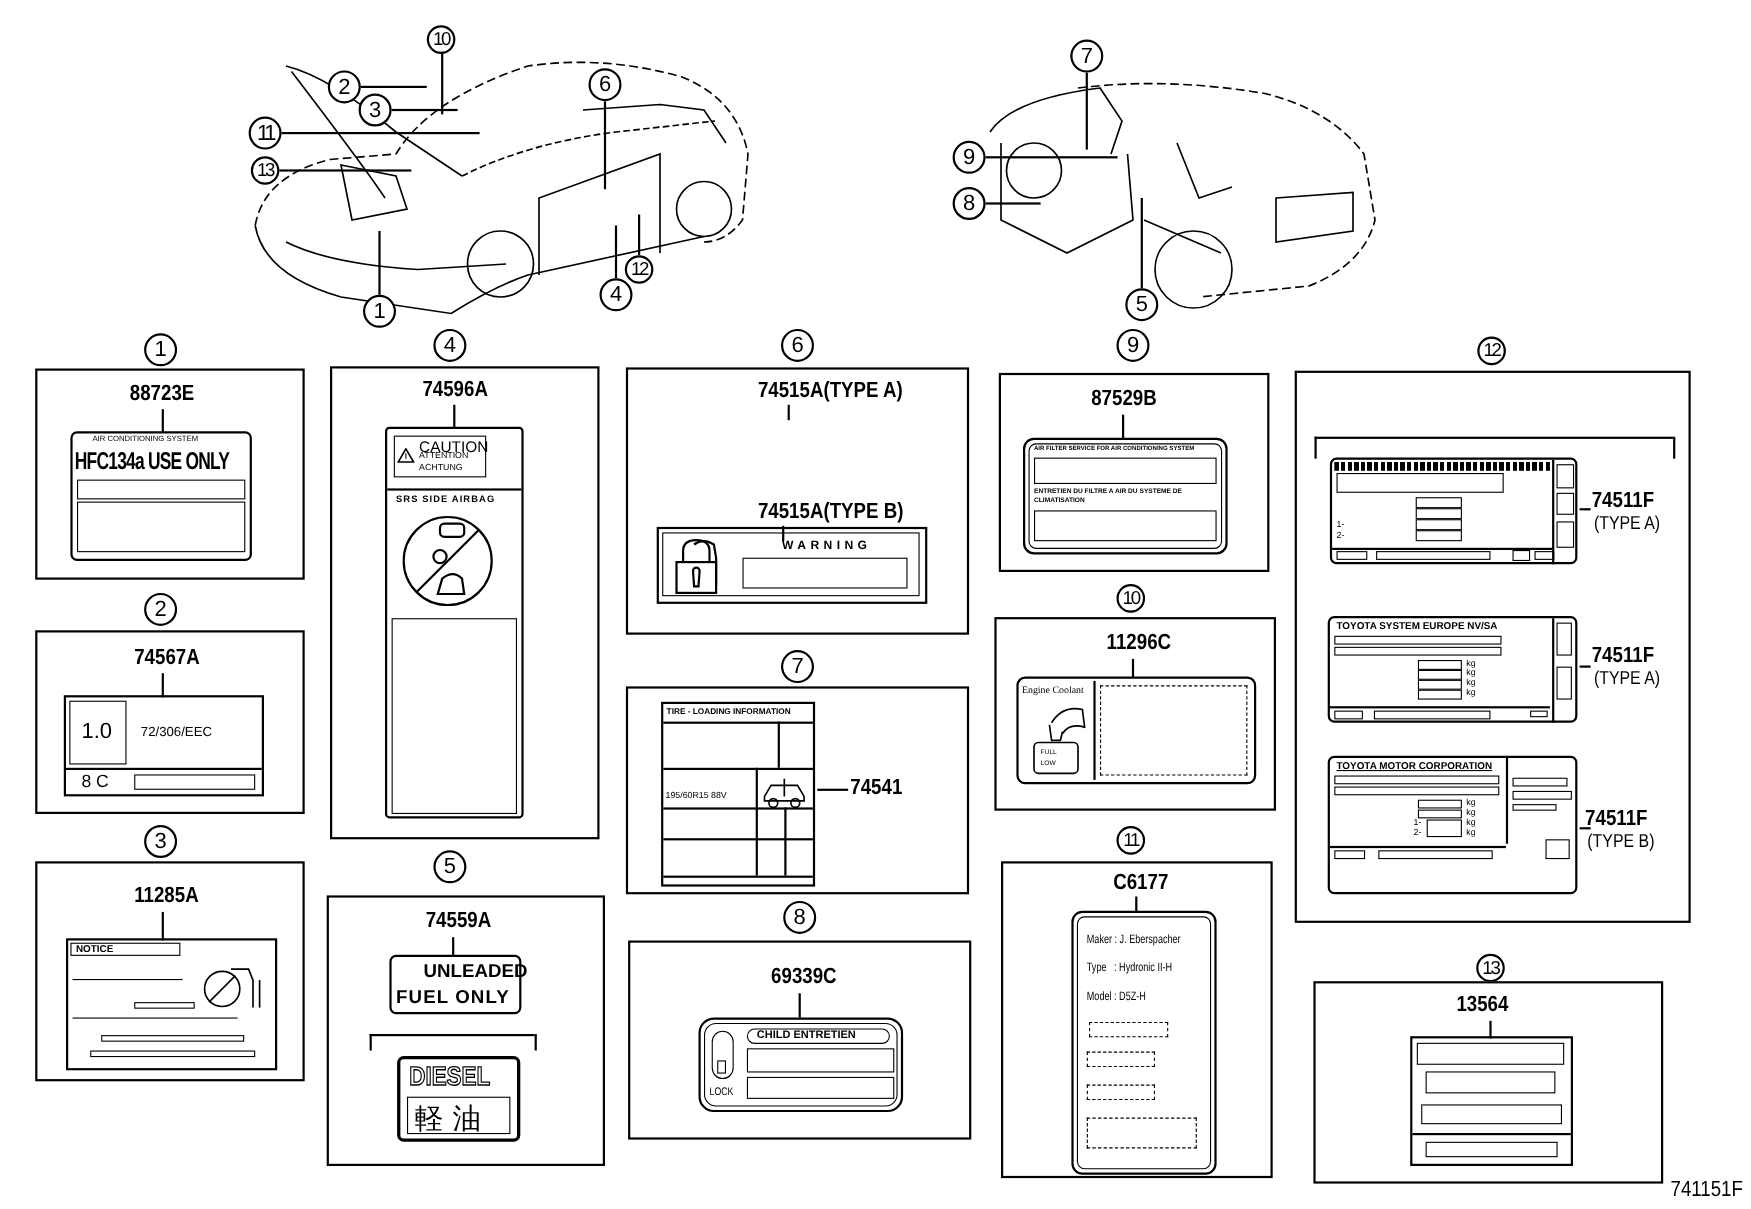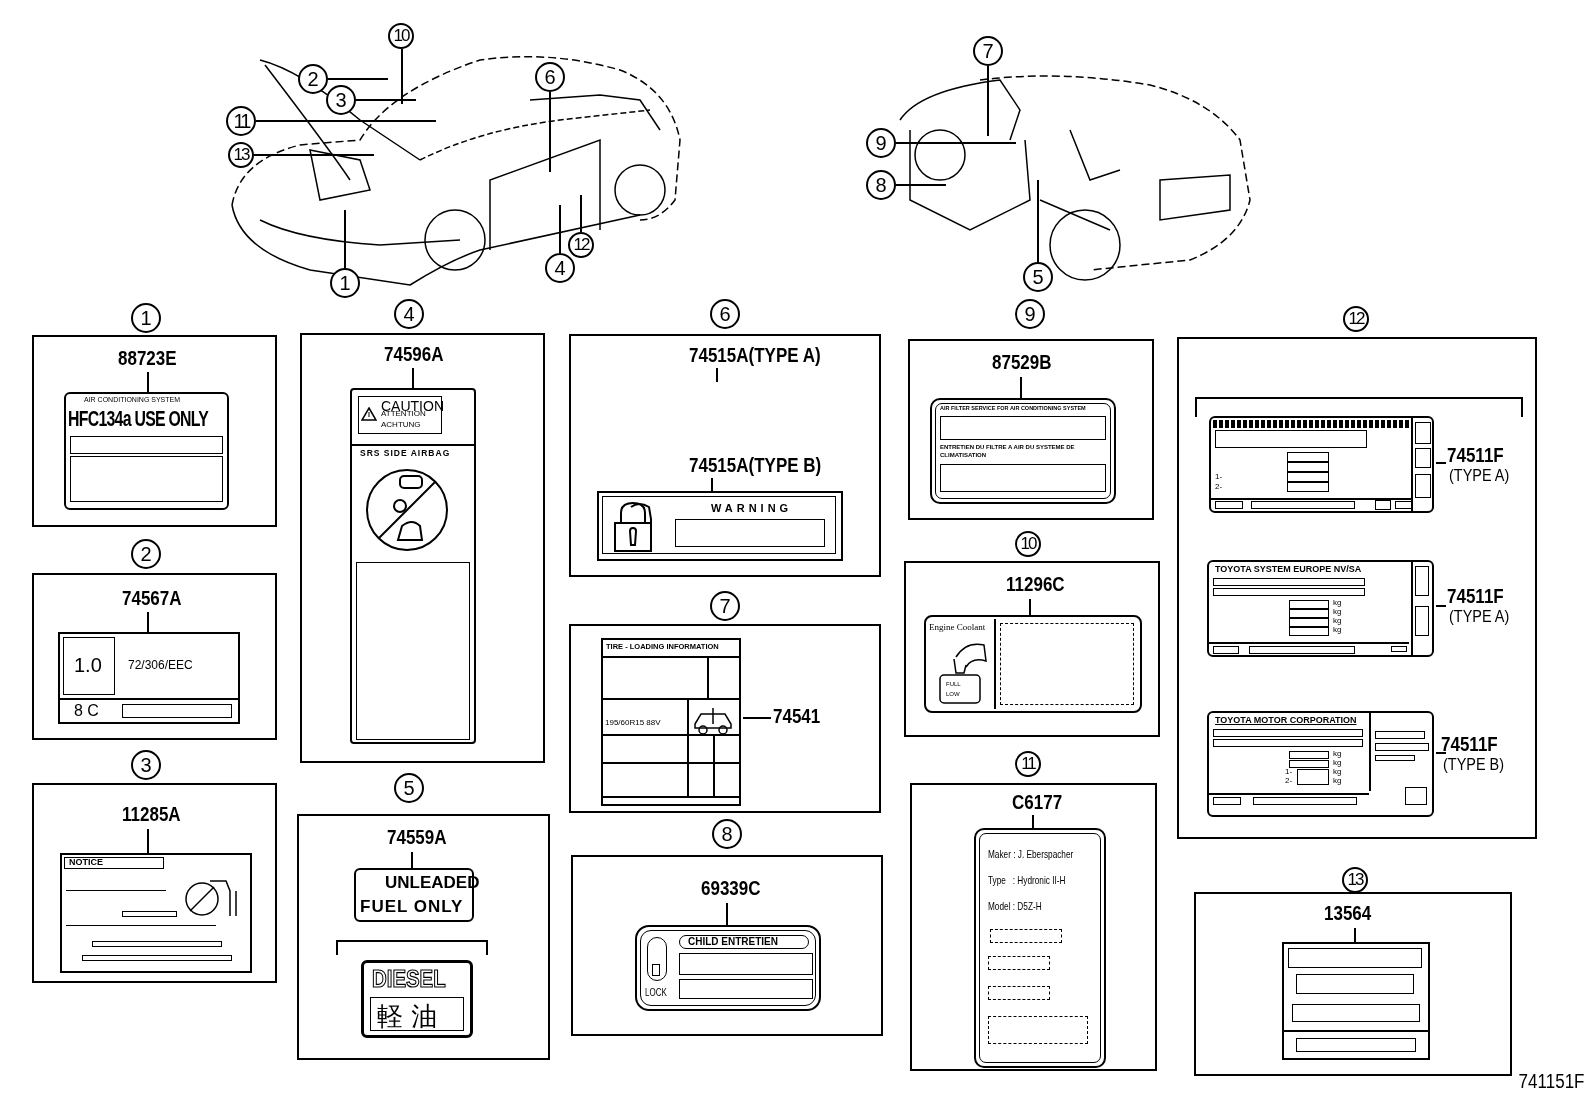--- a/index.html
+++ b/index.html
@@ -190,21 +190,21 @@
     </div>
   </div>
 </div>
 
 <div class="num" style="left:710px;top:299px;">6</div>
 <div class="panel" style="left:569px;top:334px;width:312px;height:243px;">
   <div class="part" style="left:118px;top:8px;">74515A(TYPE A)</div>
   <div class="vline" style="left:145px;top:32px;height:14px;"></div>
   <div class="part" style="left:118px;top:118px;">74515A(TYPE B)</div>
   <div class="vline" style="left:140px;top:142px;height:14px;"></div>
-  <div class="inner" style="left:26px;top:155px;width:246px;height:70px;border-width:2.5px;">
+  <div class="inner" style="left:26px;top:143px;width:246px;height:70px;border-width:2.5px;">
     <div class="inner" style="left:3px;top:3px;width:234px;height:58px;">
       <svg style="position:absolute;left:6px;top:2px;" width="50" height="54" viewBox="0 0 50 54">
         <g fill="none" stroke="#000" stroke-width="2">
             <path d="M12 24 L12 14 Q12 4 24 4 Q36 4 36 14 L36 24"></path>
             <rect x="6" y="24" width="36" height="28"></rect>
             <path d="M21 32 a3 3 0 1 1 6 0 L26 46 L22 46 Z"></path>
             <path d="M22 8 Q30 2 40 8 L42 20 L42 46"></path>
           </g>
       </svg>
       <div style="position:absolute;left:108px;top:5px;font-size:11px;font-weight:bold;letter-spacing:4px;">WARNING</div>
@@ -355,21 +355,21 @@
     <div class="inner" style="left:40px;top:84px;width:106px;height:8px;"></div>
     <div class="inner" style="left:182px;top:84px;width:16px;height:6px;"></div>
     <div class="vline" style="left:202px;top:0;height:95px;width:1.5px;"></div>
     <div class="inner" style="left:206px;top:4px;width:14px;height:30px;"></div>
     <div class="inner" style="left:206px;top:44px;width:14px;height:30px;"></div>
   </div>
   <div class="hline" style="left:257px;top:266px;width:10px;"></div>
   <div class="part" style="left:268px;top:246px;">74511F</div>
   <div class="part" style="left:270px;top:268px;font-weight:normal;font-size:17px;">(TYPE A)</div>
 
-  <div class="label" style="left:28px;top:372px;width:227px;height:106px;">
+  <div class="label" style="left:28px;top:348px;width:227px;height:126px;">
     <div class="small" style="left:6px;top:2px;font-size:9px;font-weight:bold;text-decoration:underline;">TOYOTA MOTOR CORPORATION</div>
     <div class="vline" style="left:160px;top:0;height:78px;width:1.5px;"></div>
     <div class="inner" style="left:4px;top:16px;width:150px;height:8px;"></div>
     <div class="inner" style="left:4px;top:26px;width:150px;height:8px;"></div>
     <div class="inner" style="left:80px;top:38px;width:40px;height:8px;"></div>
     <div class="inner" style="left:80px;top:47px;width:40px;height:8px;"></div>
     <div class="inner" style="left:88px;top:56px;width:32px;height:16px;"></div>
     <div class="small" style="left:124px;top:36px;font-size:8px;">kg</div>
     <div class="small" style="left:124px;top:45px;font-size:8px;">kg</div>
     <div class="small" style="left:124px;top:54px;font-size:8px;">kg</div>

